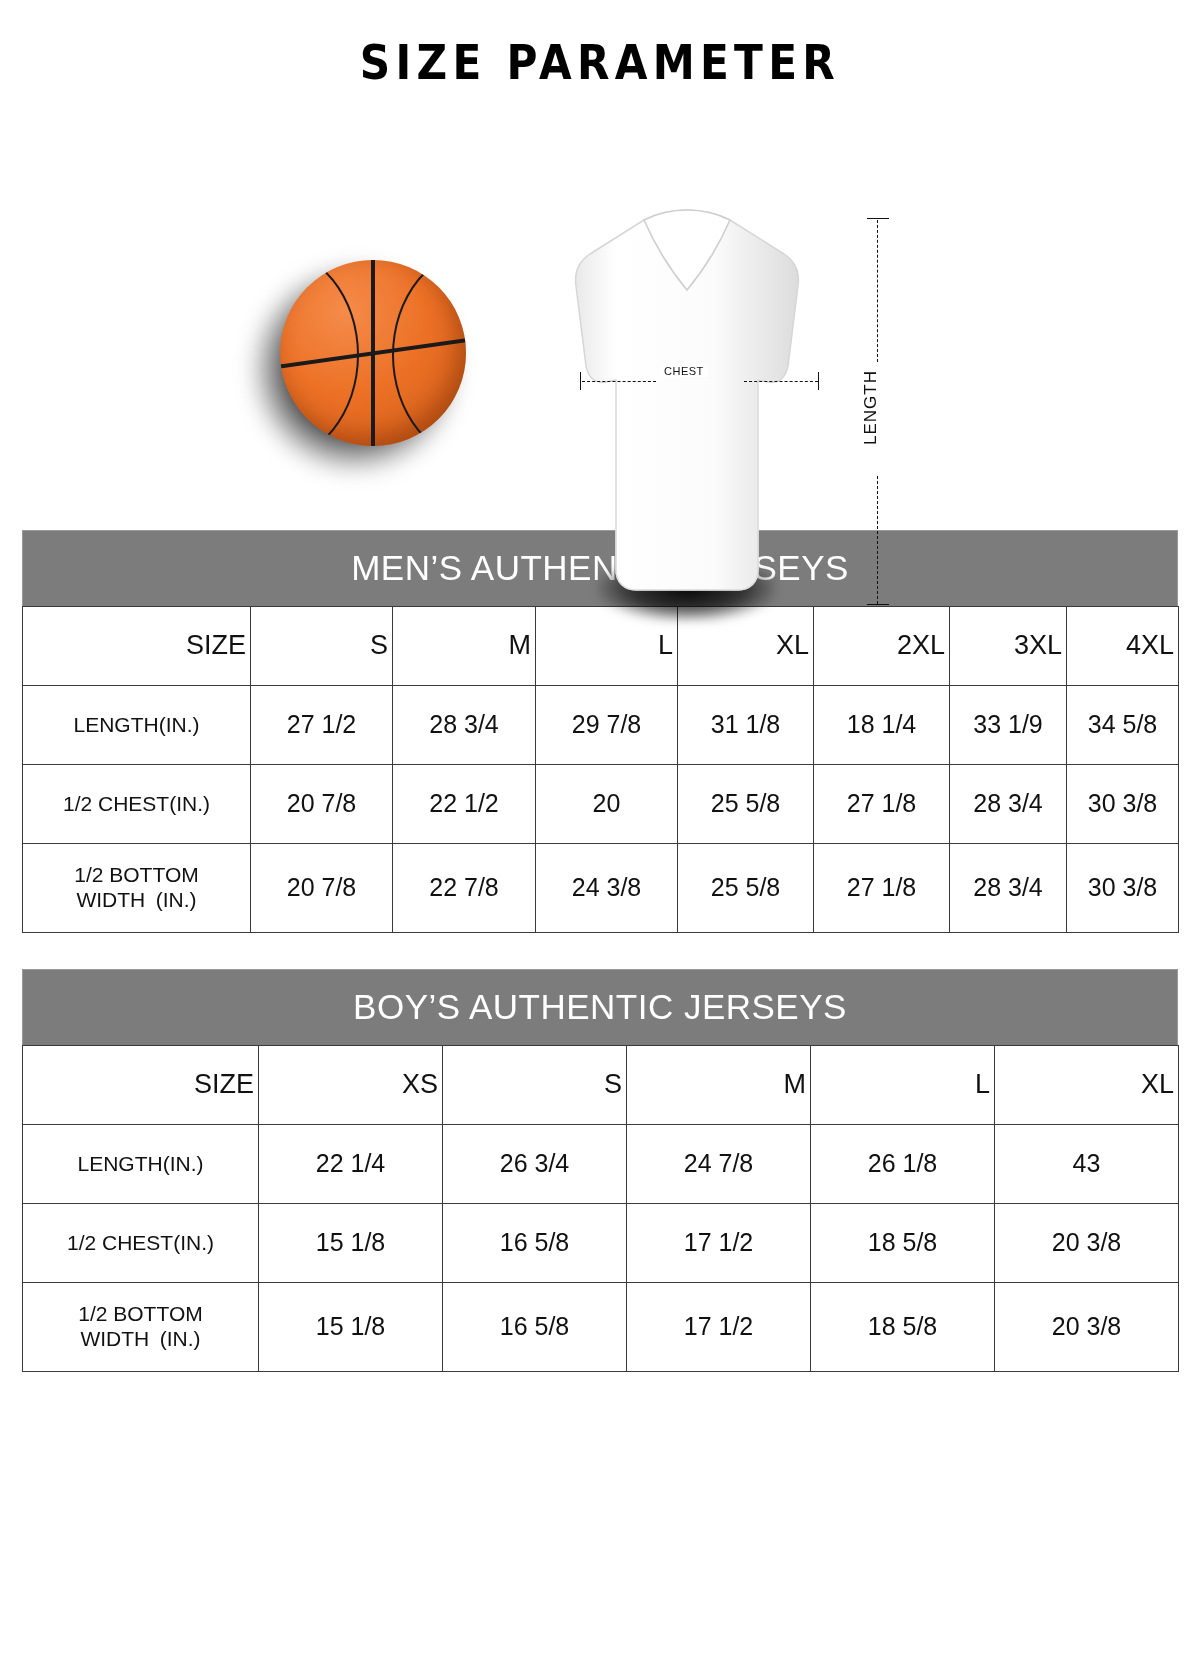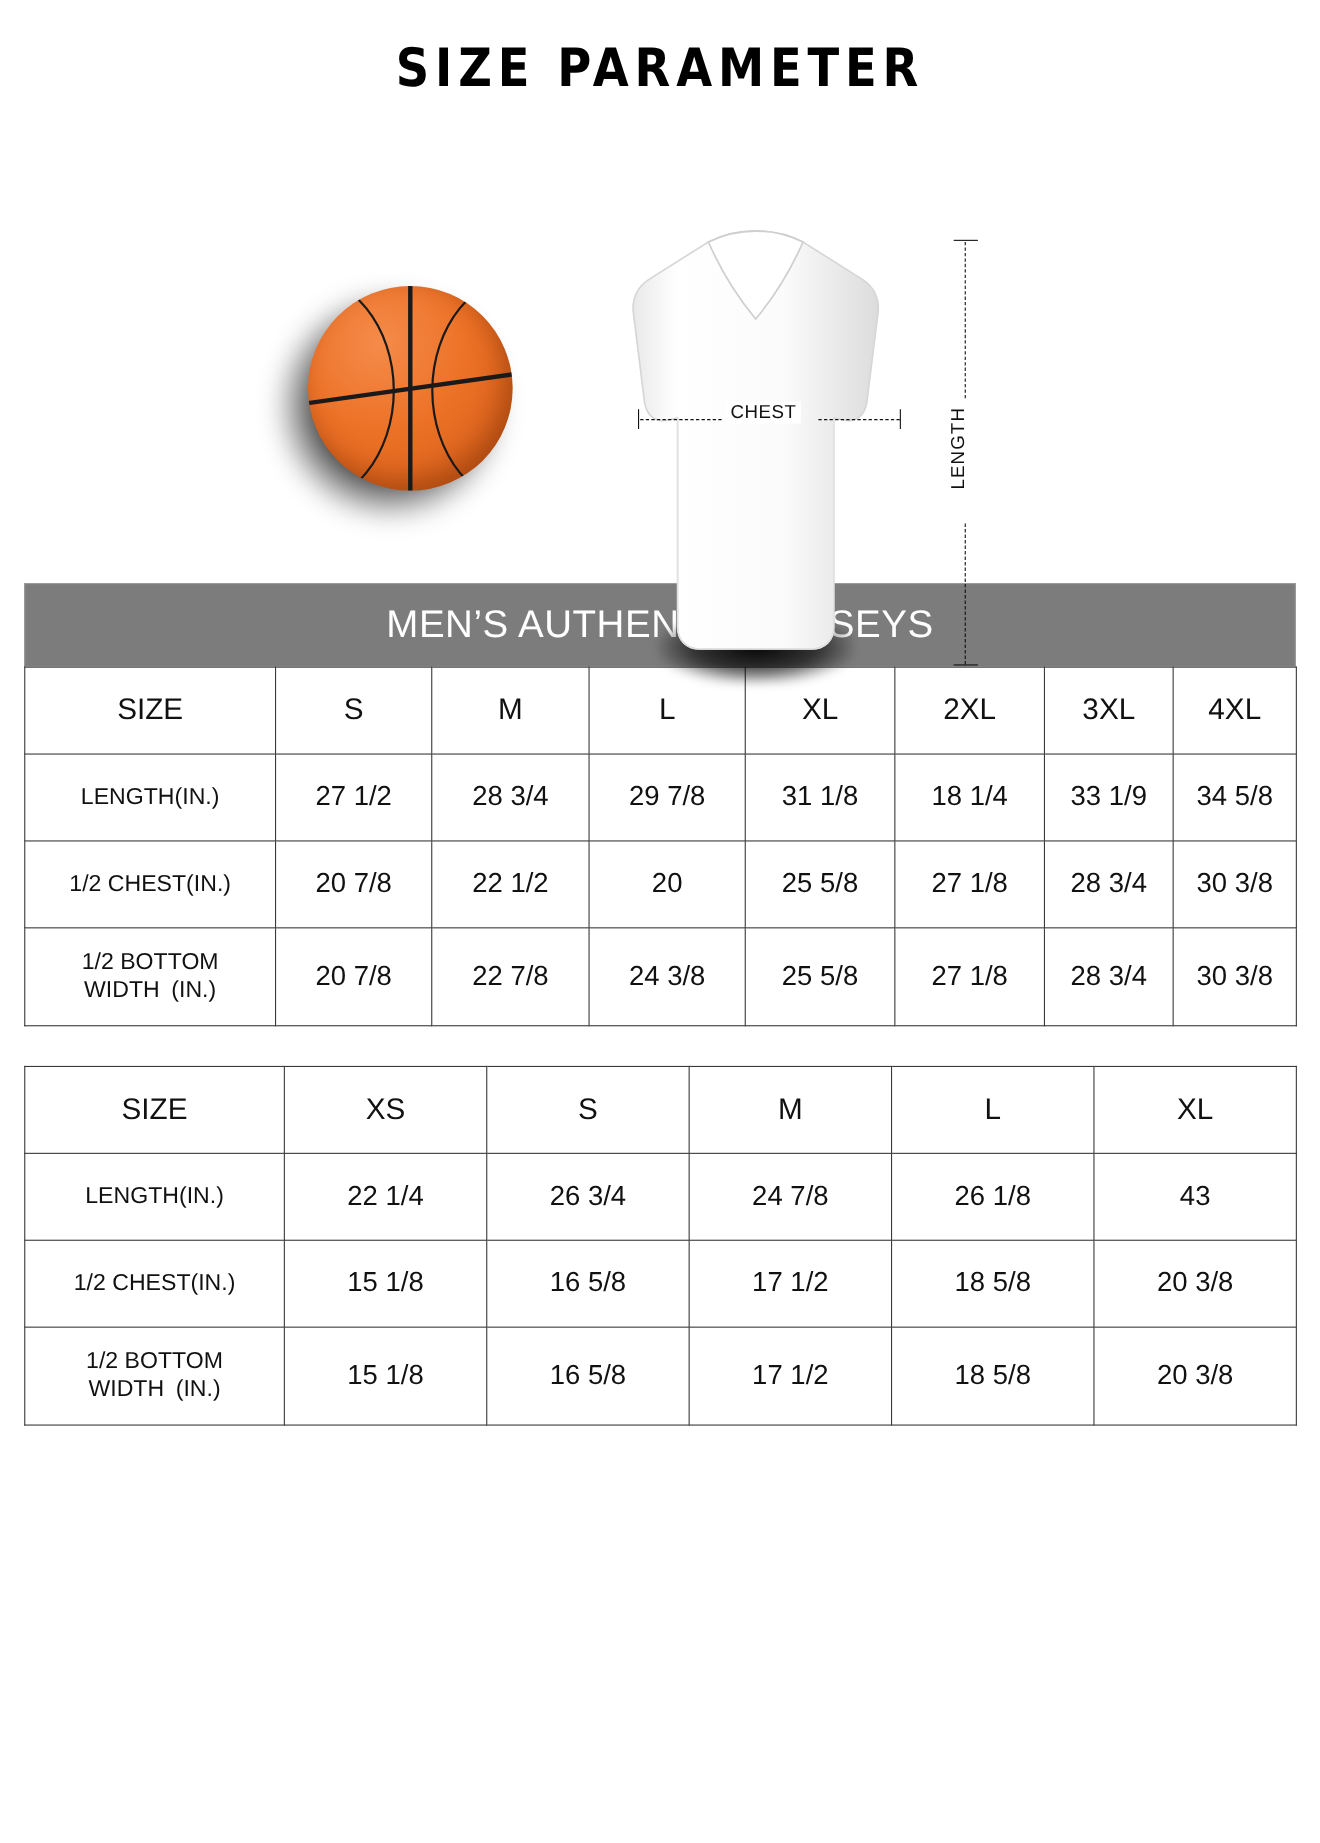--- a/index.html
+++ b/index.html
@@ -137,21 +137,21 @@
     position: absolute;
     left: 558px;
     top: 284px;
     width: 240px;
     height: 16px;
   }
   .chest-label {
     position: absolute;
     left: 80px;
     top: -9px;
-    font-size: 17px;
+    font-size: 11px;
     letter-spacing: 0.5px;
     background: #ffffff;
     padding: 0 4px;
     color: #111;
     text-align: right;
   }
   .dash-h {
     position: absolute;
     top: 7px;
     height: 0;
@@ -224,20 +224,21 @@
     height: 74px;
     padding: 2px 4px;
     white-space: pre-line;
     line-height: 1.18;
   }
   .men-table td.label, .boy-table td.label {
     font-size: 21px;
   }
   .men-table td.hdr, .boy-table td.hdr {
     font-size: 27px;
+    text-align: right;
   }
   .tall td {
     height: 84px;
   }
   .spacer {
     height: 26px;
   }
 </style>
 </head>
 <body>
@@ -356,20 +357,21 @@
           <td>28  3/4</td>
           <td>30  3/8</td>
         </tr>
       </tbody>
     </table>
   </div>
 
   <div class="spacer"></div>
 
   <div class="table-block">
+    <div class="band">BOY’S AUTHENTIC JERSEYS</div>
     <table class="boy-table">
       <colgroup>
         <col style="width:236px">
           <col style="width:184px">
           <col style="width:184px">
         <col style="width:184px">
           <col style="width:184px">
           <col style="width:184px">
       </colgroup>
       <tbody>

